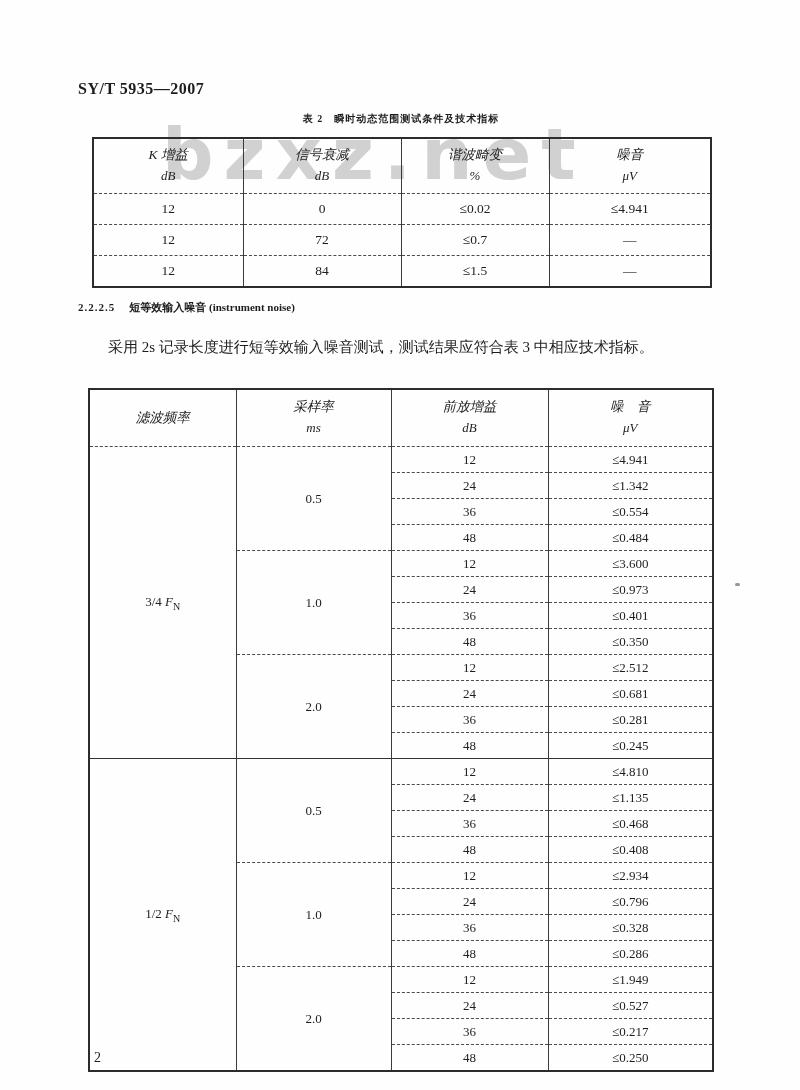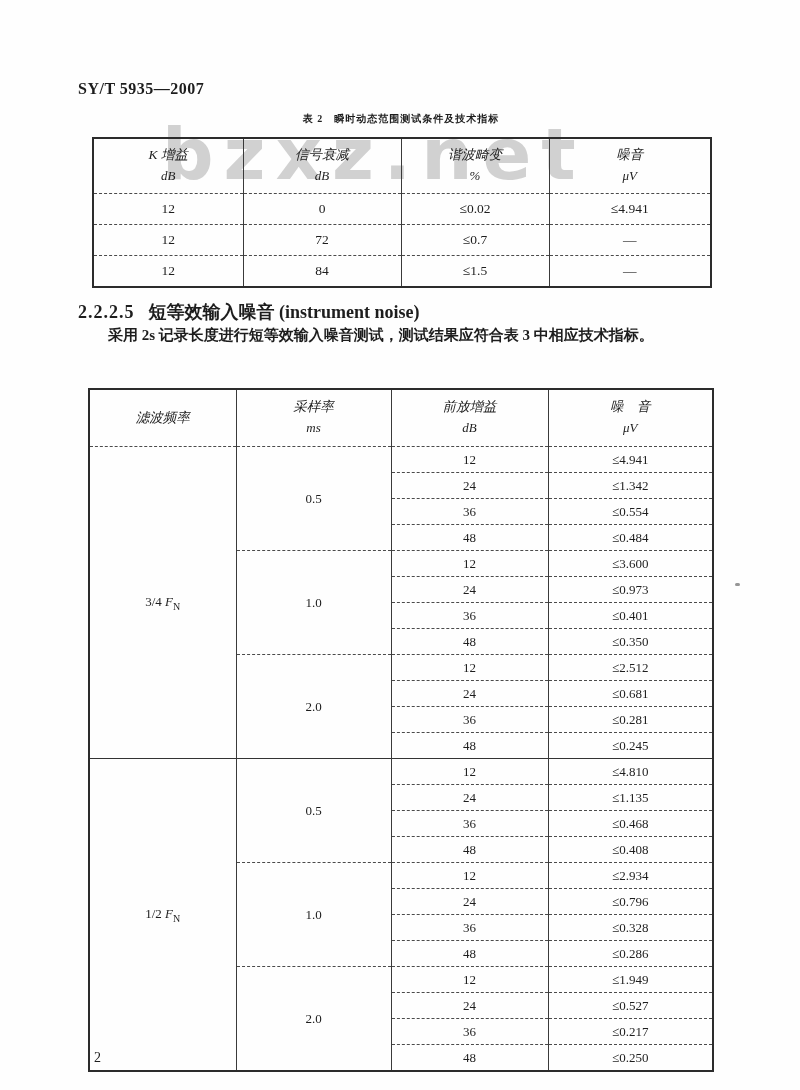--- a/index.html
+++ b/index.html
@@ -32,23 +32,23 @@
   .t2{left:92px;top:137px;width:618px;}
   .t2 th{height:54px;}
   .t2 td{height:30px;}
   .t3{left:88px;top:388px;width:624px;}
   .t3 th{height:56px;}
   .t3 td{height:25px;font-size:13px;}
   .unit-line{font-size:13px;}
   .group-start td{border-top:1px solid #333;}
   .freq-cell i{font-style:italic;}
   .freq-cell sub{font-size:10px;}
-  .section-heading{left:78px;top:300px;font-weight:bold;font-size:18px;}
+  .section-heading{left:78px;top:300px;font-weight:bold;font-size:11px;}
   .section-heading .sec-num{margin-right:14px;letter-spacing:1px;}
-  .body-text{left:78px;top:324px;width:644px;font-size:15px;text-indent:2em;line-height:1.5;font-weight:bold;}
+  .body-text{left:78px;top:336px;width:644px;font-size:15px;text-indent:2em;line-height:1.5;}
   .page-number{left:94px;top:1050px;font-size:14px;}
   .watermark{
     position:absolute;z-index:1;
     left:162px;top:118px;
     font-family:"DejaVu Sans","Liberation Sans",sans-serif;
     font-weight:bold;
     font-size:72px;line-height:1;
     letter-spacing:10px;
     color:rgba(148,148,148,0.42);
     user-select:none;

